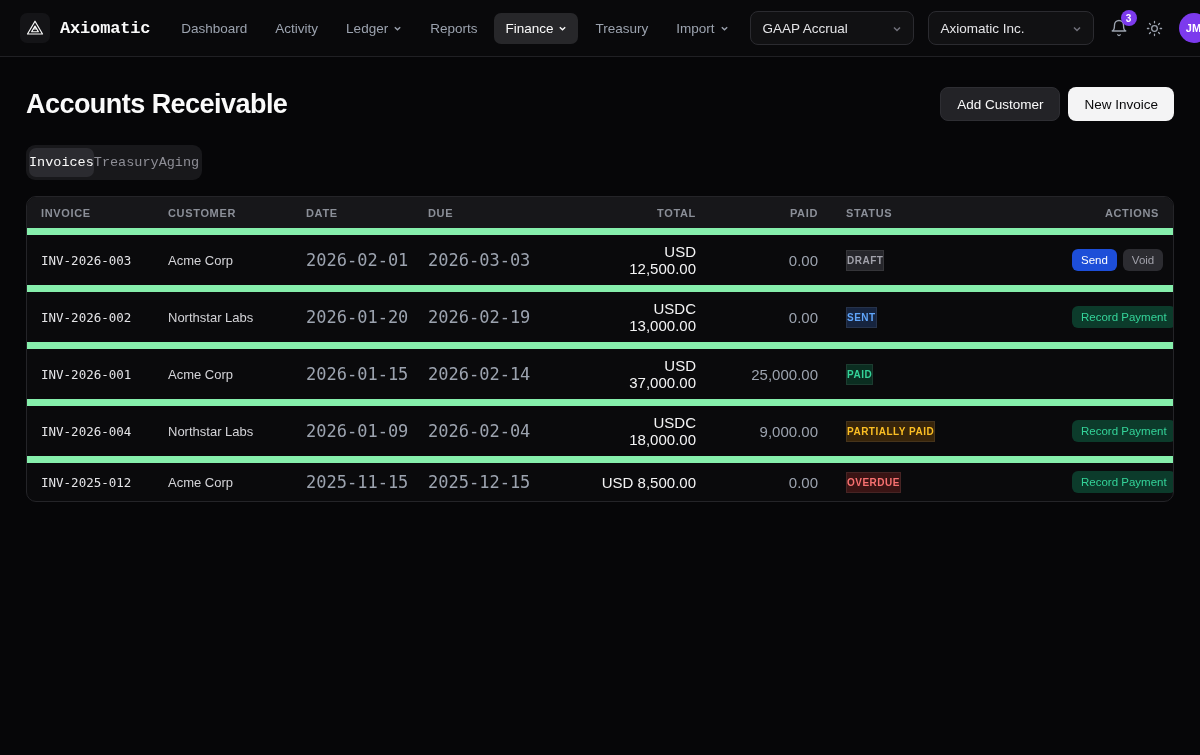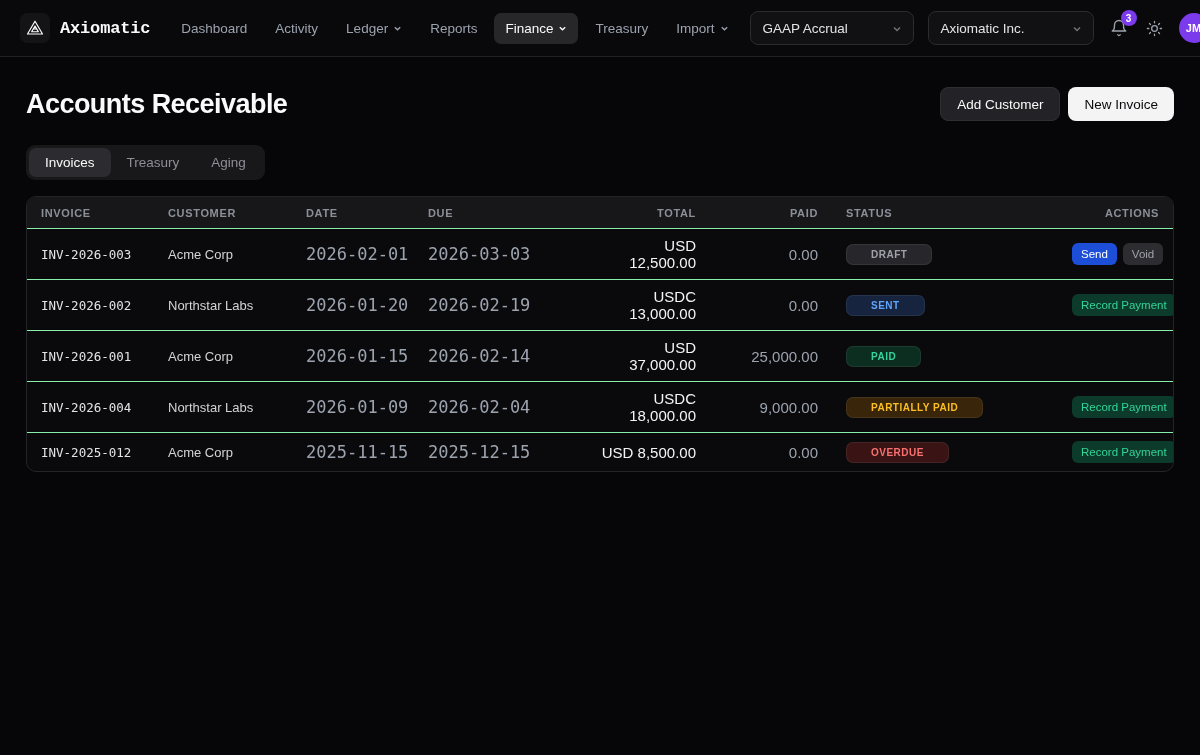--- a/index.html
+++ b/index.html
@@ -93,22 +93,23 @@
   
   .tabs {
     margin-top: 24px;
     display: inline-flex;
     background: #18181b;
     border-radius: 9px;
     padding: 3px;
   }
   .tab {
     font-size: 13.5px; color: #8e8e96;
-    padding: 7px 16px; border-radius: 7px;
+    padding: 7px 0; border-radius: 7px;
     cursor: pointer;
+    font-family: Liberation Mono, monospace;
   }
   .tab.active { background: #2b2b30; color: #fafafa; font-weight: 500; }
   
   .table-card {
     margin-top: 16px;
     border: 1px solid #242428;
     border-radius: 10px;
     overflow: hidden;
     background: #0a0a0c;
   }
@@ -123,35 +124,35 @@
     text-transform: uppercase;
   }
   th.col-invoice { width: 141px; padding-left: 14px; }
   th.col-customer { width: 138px; }
   th.col-date { width: 122px; }
   th.col-due { width: 168px; }
   th.col-total { width: 100px; text-align: right; }
   th.col-paid { width: 122px; text-align: right; }
   th.col-status { width: 248px; padding-left: 28px; }
   th.col-actions { text-align: right; padding-right: 14px; }
-  tbody tr { border-top: 1px solid #86efac; cursor: default; }
+  tbody tr { border-top: 7px solid #86efac; cursor: default; }
   tbody td { padding: 8px 0; vertical-align: middle; height: 34px; }
   td.c-invoice { font-family: "DejaVu Sans Mono", monospace; font-size: 12.5px; color: #e4e4e7; padding-left: 14px; }
   td.c-customer { font-size: 13px; color: #d4d4d8; }
   td.c-date, td.c-due { font-family: "DejaVu Sans Mono", monospace; font-size: 17px; color: #9ca3af; }
   td.c-total { font-size: 15px; color: #f4f4f5; text-align: right; font-weight: 400; }
   td.c-paid { font-size: 15px; color: #9ca3af; text-align: right; }
   td.c-status { padding-left: 28px; }
   td.c-actions { text-align: right; padding-right: 14px; white-space: nowrap; }
   .status-pill {
     display: inline-block;
     font-size: 10px; font-weight: 700;
     letter-spacing: 0.05em;
-    padding: 4px 24px;
-    border-radius: 7px;
+    padding: 4px 0;
+    border-radius: 0;
     border: 1px solid rgba(255,255,255,0.07);
     text-transform: uppercase;
   }
   .action-btn {
     display: inline-block;
     font-size: 11.5px; font-weight: 500;
     font-family: "Liberation Sans", sans-serif;
     padding: 5px 9px;
     border-radius: 6px;
     border: none;

